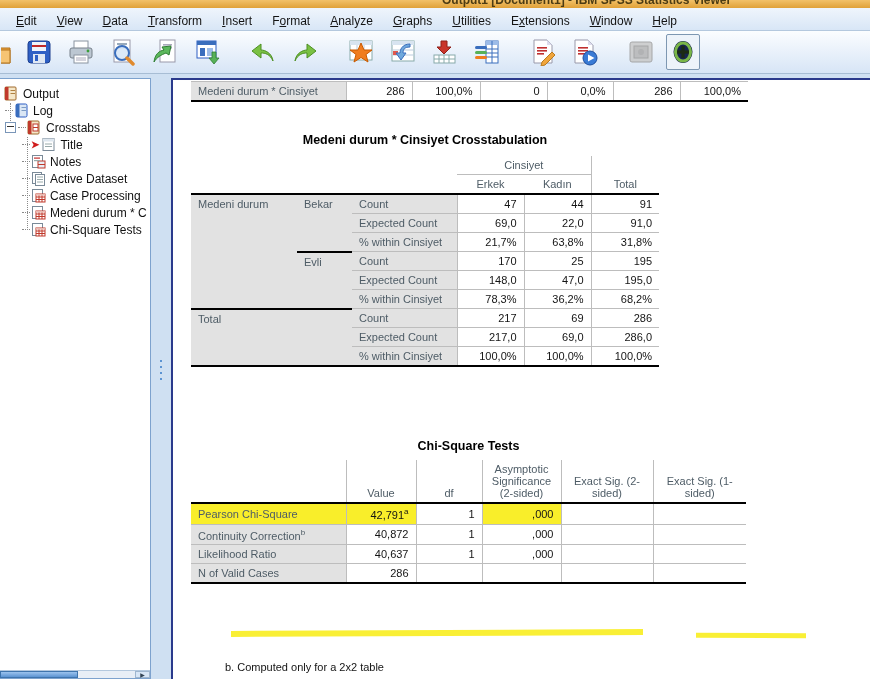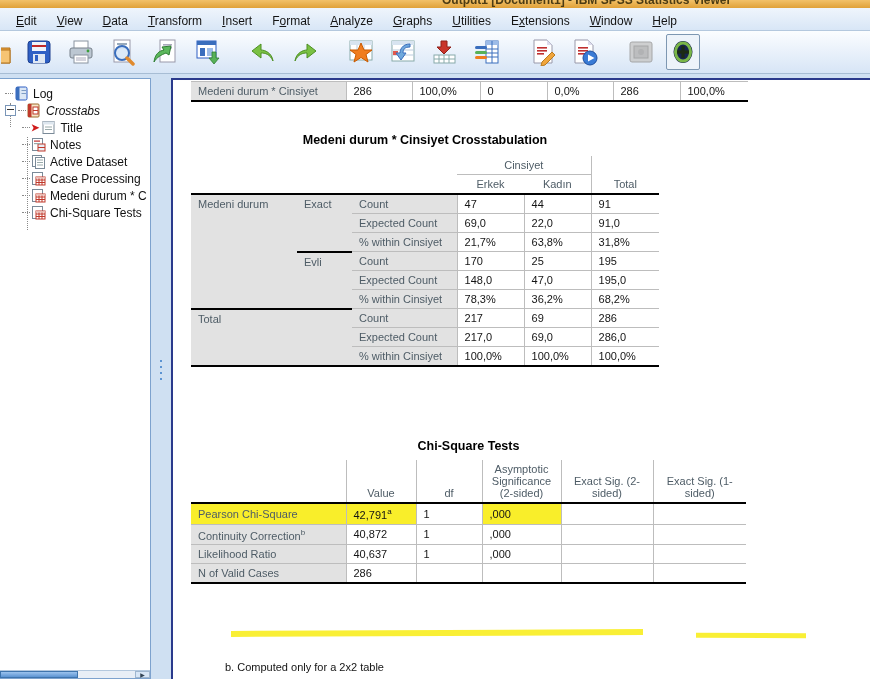--- a/index.html
+++ b/index.html
@@ -44,21 +44,21 @@
   .splitter{width:20px;flex:none;position:relative;background:#cfe0f2;}
   .splitter-handle{position:absolute;left:8px;top:280px;width:4px;height:26px;background:radial-gradient(circle,#5b93d2 1.2px,transparent 1.4px);background-size:4px 6px;}
 
   .content{flex:1;background:#fff;border-top:2px solid #2a3a8c;border-left:2px solid #2a3a8c;position:relative;overflow:hidden;text-decoration:underline;}
 
   
   .spss-title{position:absolute;font-size:12.5px;font-weight:bold;color:#000;text-align:center;}
   table.spss{border-collapse:collapse;table-layout:fixed;font-size:11px;position:absolute;}
   table.spss td,table.spss th{padding:3px 7px;font-weight:normal;overflow:hidden;}
   .lbl{color:#4e5c66;text-align:left;}
-  .val{color:#141414;text-align:left;}
+  .val{color:#141414;text-align:right;}
   .graybg{background:#e2e2e2;}
   .thin-t{border-top:1px solid #bdbdbd;}
   .thin-l{border-left:1px solid #bdbdbd;}
   .thick-b{border-bottom:2px solid #000;}
   .thin-b{border-bottom:1px solid #bdbdbd;}
   .ctr{text-align:center;}
   .vbot{vertical-align:bottom;}
   .vtop{vertical-align:top;}
   sup{font-size:8px;}
 
@@ -234,33 +234,44 @@
           <rect x="8" y="12.4" width="12" height="3.2" fill="#1c2b14"></rect>
         </svg>
       </span>
     </div>
 
   <div class="main">
     <div class="tree-panel">
       <div class="vline" style="left:10px;top:24px;height:24px;"></div>
       <div class="vline" style="left:27px;top:58px;height:93px;"></div>
       <div class="tree-rows" id="tree">
+          <div class="tree-row" style="padding-left: 4px;">
+            <span class="tree-icon">
+              <svg viewBox="0 0 15 15">
+                <rect x="1" y="1" width="11" height="13" rx="1" fill="#f5e7c9" stroke="#a06a2c"></rect>
+                <rect x="1" y="1" width="3.5" height="13" fill="#c0392b"></rect>
+                <line x1="6.5" y1="4.5" x2="11" y2="4.5" stroke="#b08040"></line>
+                <line x1="6.5" y1="7.5" x2="11" y2="7.5" stroke="#b08040"></line>
+              </svg>
+            </span>
+            <span>Output</span>
+          </div>
           <div class="tree-row" style="padding-left: 5px;">
             <span class="stub"></span>
             <span class="tree-icon">
               <svg viewBox="0 0 15 15">
                 <rect x="2" y="1" width="11" height="13" rx="1.5" fill="#dbe7f5" stroke="#2e5fc4"></rect>
                 <rect x="2" y="1" width="3.5" height="13" fill="#3a6ebd"></rect>
                 <line x1="7.5" y1="4.5" x2="12" y2="4.5" stroke="#7d9cc4"></line>
                 <line x1="7.5" y1="7.5" x2="12" y2="7.5" stroke="#7d9cc4"></line>
               </svg>
             </span>
             <span>Log</span>
           </div>
-          <div class="tree-row" style="padding-left: 5px; font-style: italic;">
+          <div class="tree-row" style="padding-left: 5px;">
             <span class="expander"></span>
             <span class="stub"></span>
             <span class="tree-icon">
               <svg viewBox="0 0 15 15">
                 <rect x="1" y="1" width="11" height="13" rx="1" fill="#f5e7c9" stroke="#a06a2c"></rect>
                 <rect x="1" y="1" width="3.5" height="13" fill="#c0392b"></rect>
                 <rect x="6" y="4" width="5" height="7" fill="#fff" stroke="#c0392b"></rect>
                 <line x1="6" y1="7.5" x2="11" y2="7.5" stroke="#c0392b"></line>
               </svg>
             </span>
@@ -404,21 +415,21 @@
               <th class="lbl ctr vbot thin-l thick-b" rowspan="2">Total</th>
             </tr>
             <tr>
               <th class="lbl ctr vbot thick-b">Erkek</th>
               <th class="lbl ctr vbot thick-b">Kadın</th>
             </tr>
           </thead>
           <tbody>
             <tr>
               <td class="lbl graybg vtop thick-b" rowspan="6">Medeni durum</td>
-              <td class="lbl graybg vtop thick-b" rowspan="3">Exact</td>
+              <td class="lbl graybg vtop thick-b" rowspan="3">Bekar</td>
               <td class="lbl graybg">Count</td>
               <td class="val thin-l">47</td>
               <td class="val thin-l">44</td>
               <td class="val thin-l">91</td>
             </tr>
             <tr>
               <td class="lbl graybg thin-t">Expected Count</td>
               <td class="val thin-l thin-t">69,0</td>
               <td class="val thin-l thin-t">22,0</td>
               <td class="val thin-l thin-t">91,0</td>

